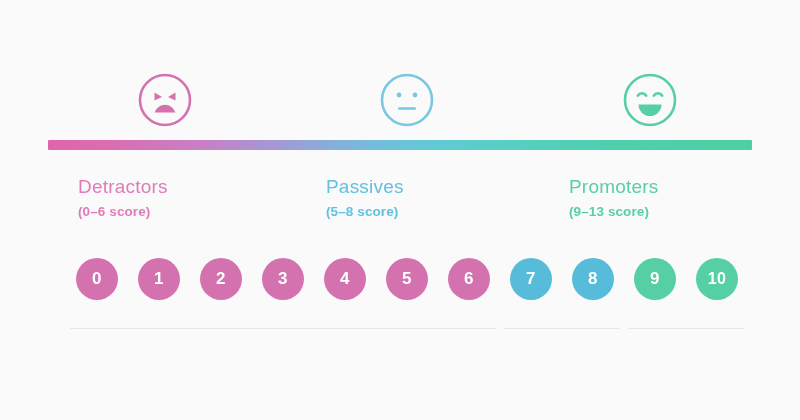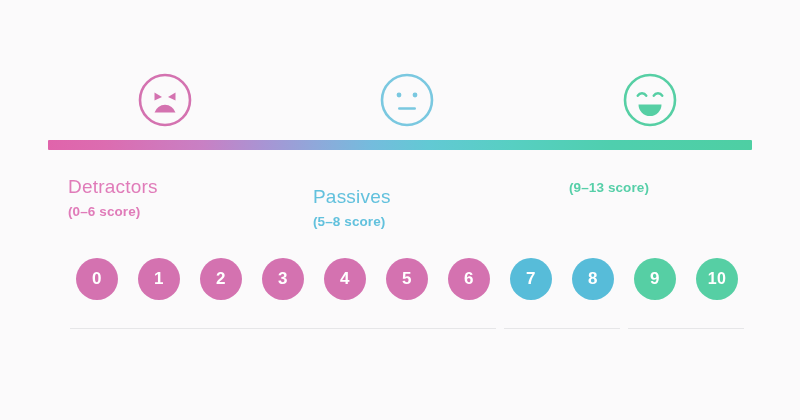--- a/index.html
+++ b/index.html
@@ -71,22 +71,22 @@
     position: absolute;
     left: 48px;
     top: 175px;
     width: 704px;
     height: 52px;
   }
   .label-block {
     position: absolute;
     top: 0;
   }
-  .label-block.detractor { left: 20px; }
-  .label-block.passive   { left: 265px; margin-top: 10px; }
+  .label-block.detractor { left: 30px; }
+  .label-block.passive   { left: 278px; }
   .label-block.promoter  { left: 521px; }
 
   .label-title {
     font-size: 19px;
     font-weight: 400;
     letter-spacing: 0.2px;
     line-height: 24px;
     margin: 0;
     white-space: nowrap;
   }
@@ -178,20 +178,21 @@
       <div class="label-title c-detractor">Detractors</div>
       <div class="label-sub c-detractor">(0–6 score)</div>
     </div>
 
     <div class="label-block passive">
       <div class="label-title c-passive">Passives</div>
       <div class="label-sub c-passive">(5–8 score)</div>
     </div>
 
     <div class="label-block promoter">
+      <div class="label-title c-promoter">Promoters</div>
       <div class="label-sub c-promoter">(9–13 score)</div>
     </div>
   </div>
 
   <div class="scores-row">
 
     <div class="score-chip" style="left:28px;  background:#d472b0;">0</div>
     <div class="score-chip" style="left:90px;  background:#d472b0;">1</div>
     <div class="score-chip" style="left:152px; background:#d472b0;">2</div>
     <div class="score-chip" style="left:214px; background:#d472b0;">3</div>

